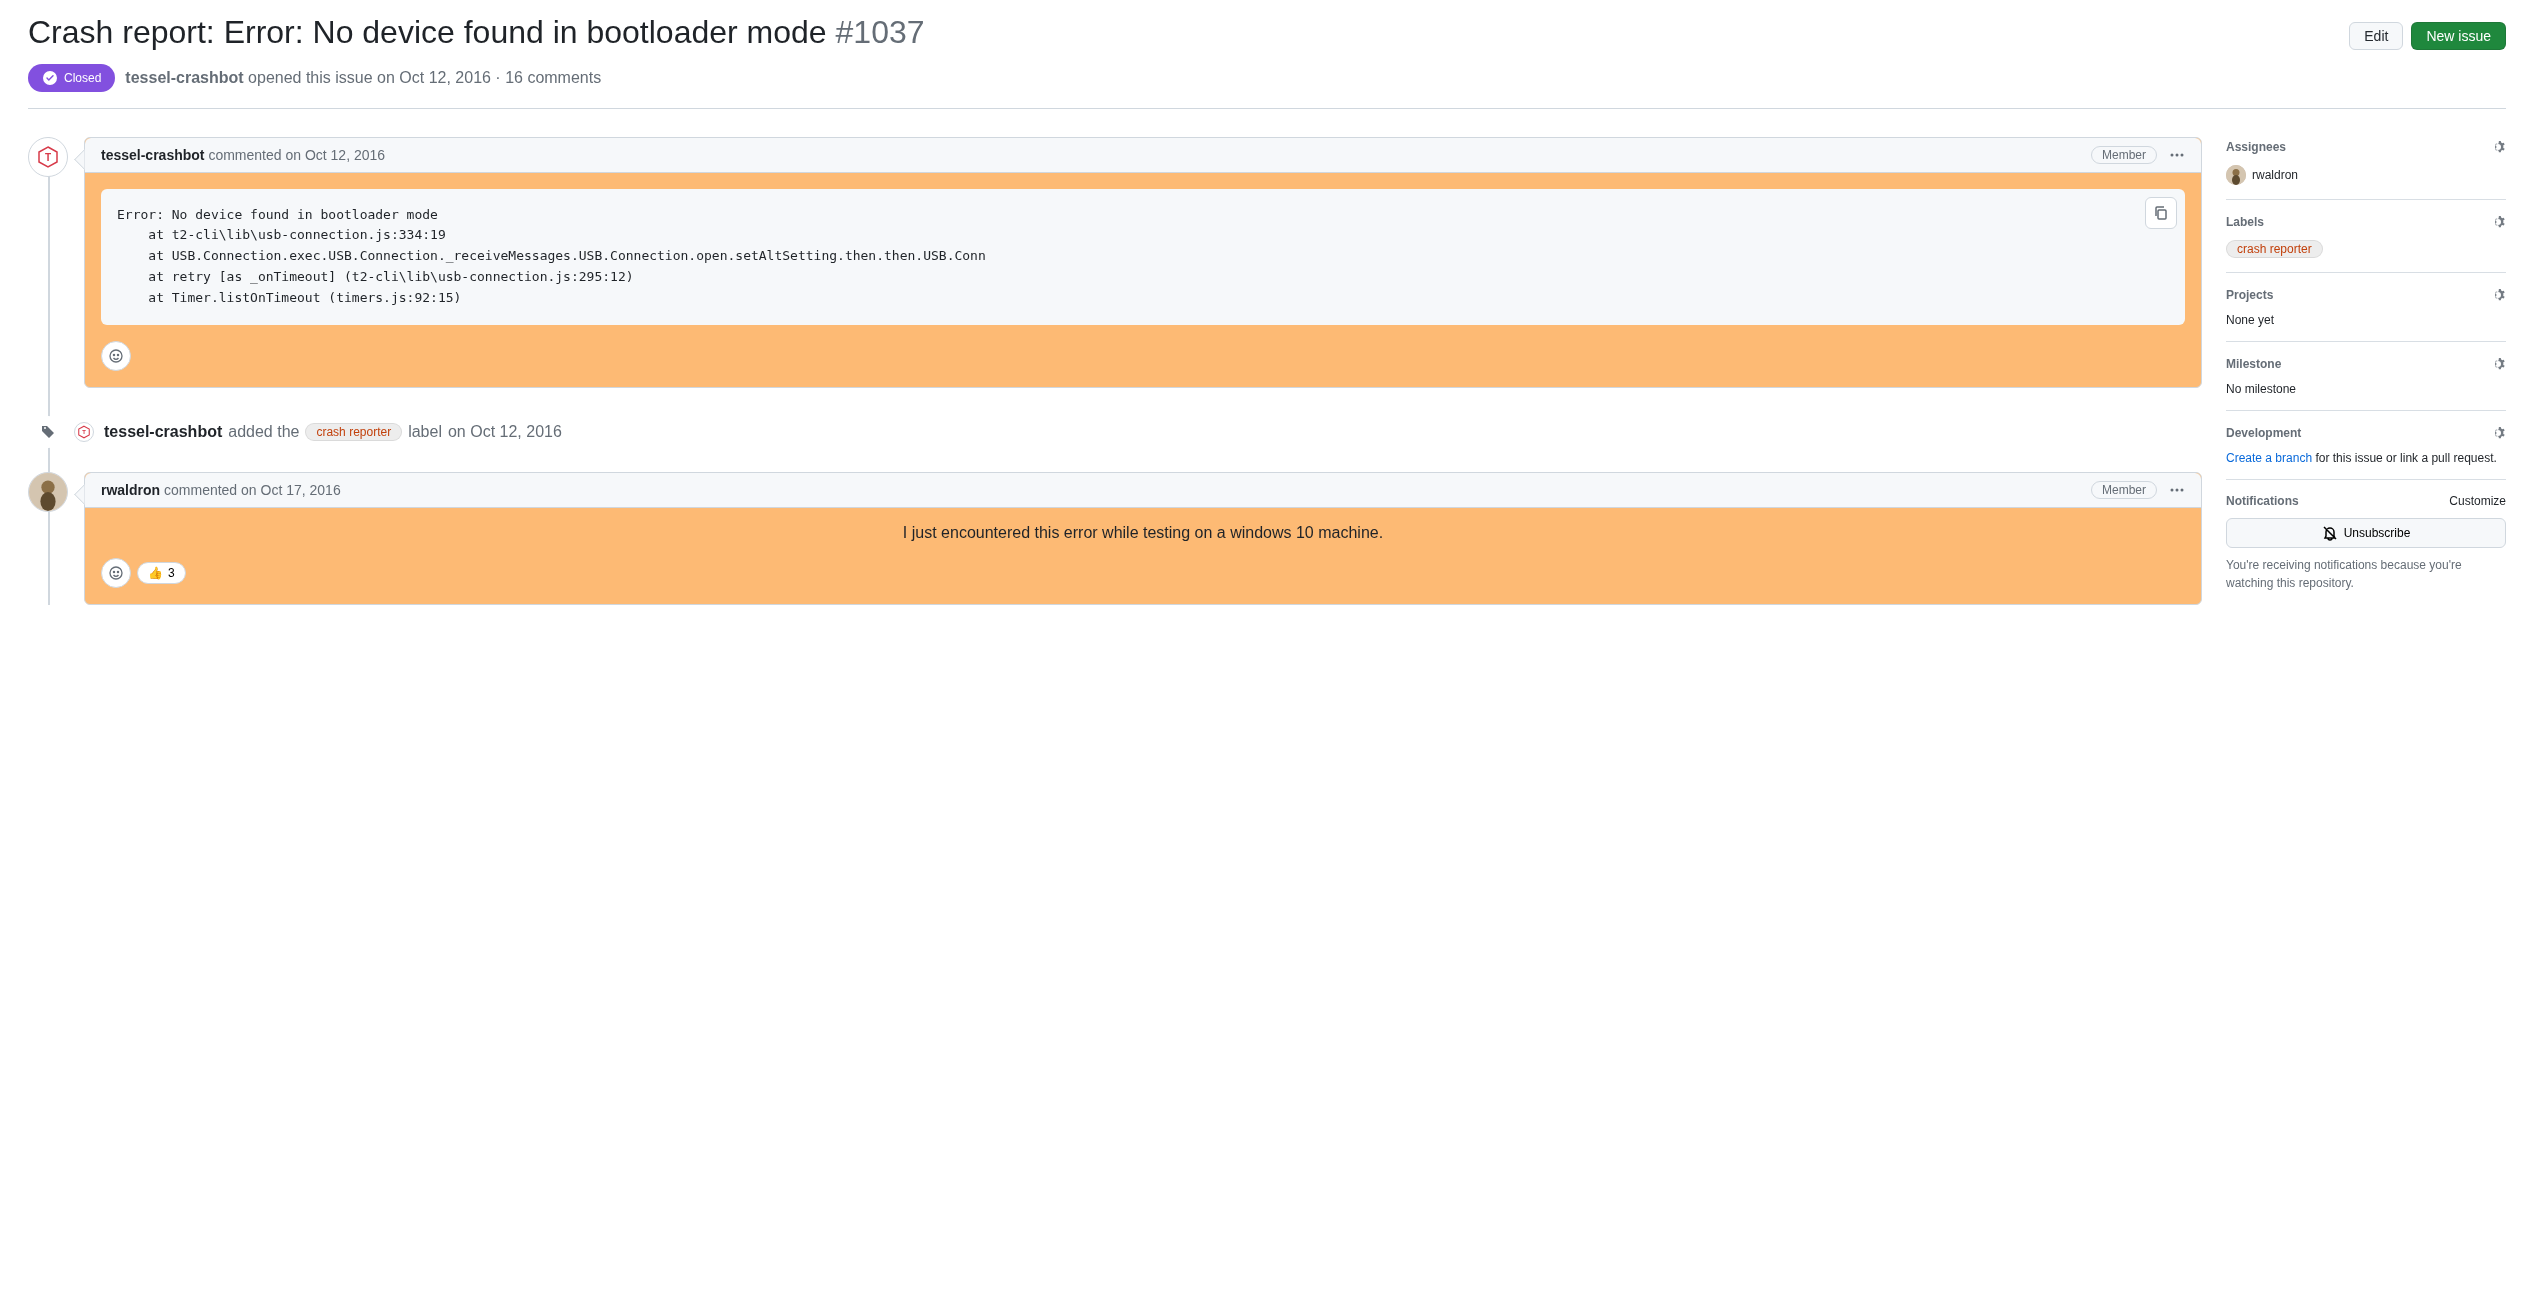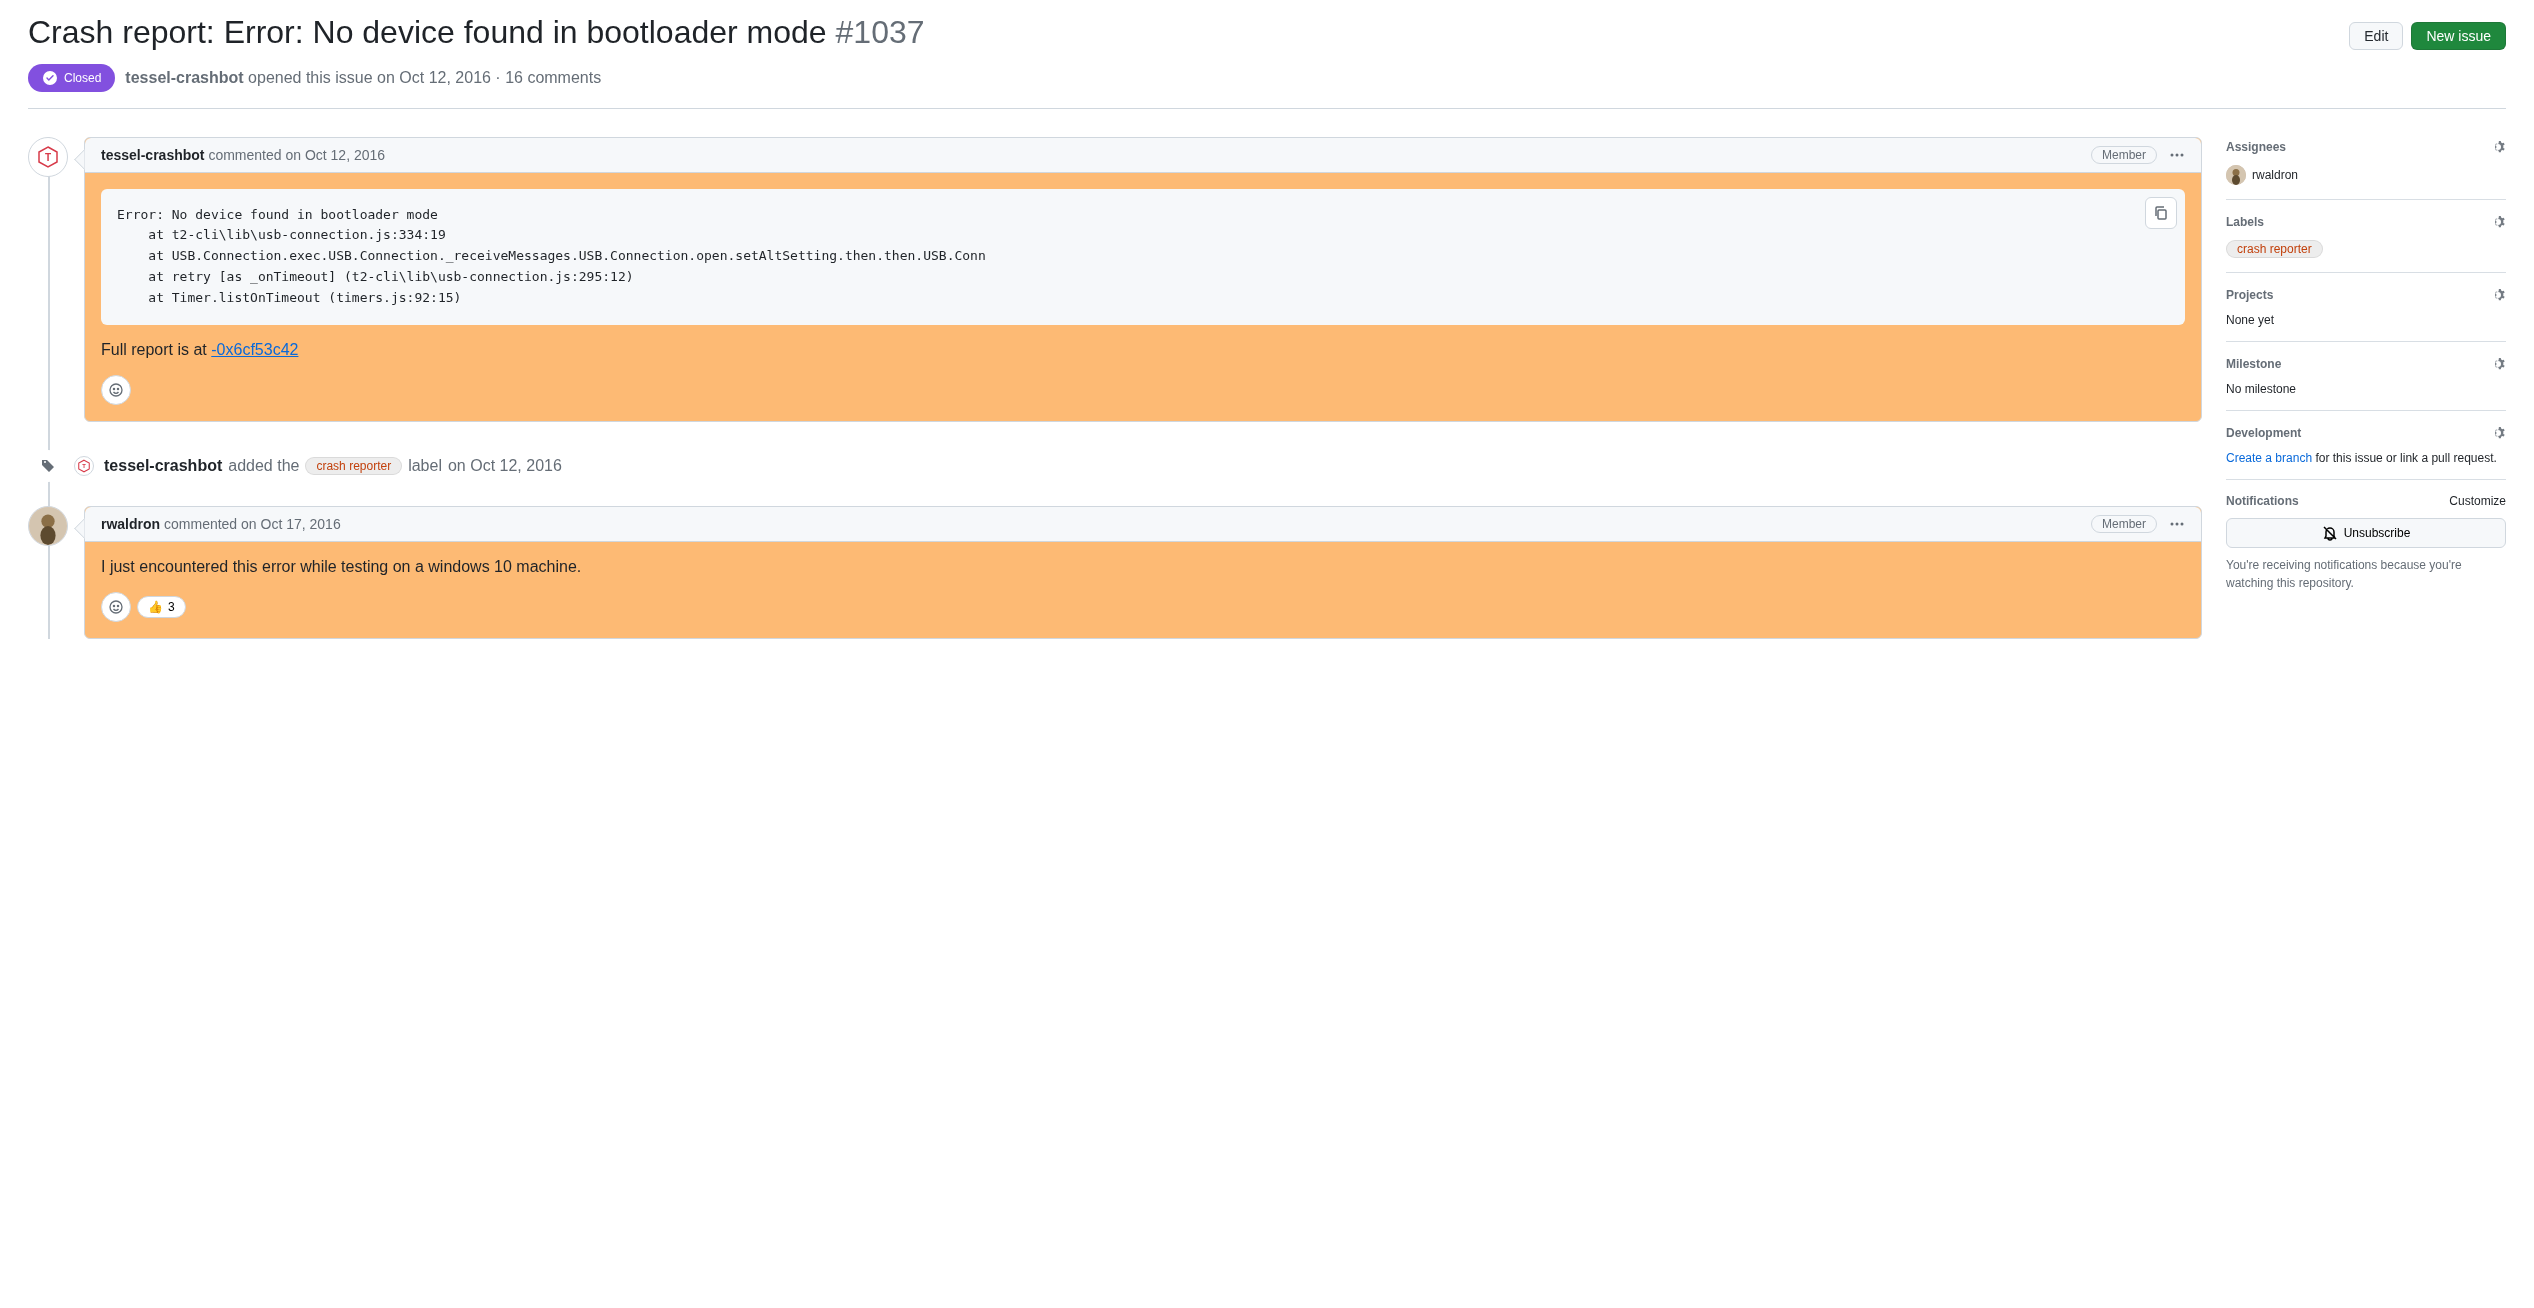--- a/index.html
+++ b/index.html
@@ -126,23 +126,20 @@
           </div>
           <div class="comment-body">
             <div class="code-block"><span style="white-space:pre;">Error: No device found in bootloader mode
     at t2-cli\lib\usb-connection.js:334:19
     at USB.Connection.exec.USB.Connection._receiveMessages.USB.Connection.open.setAltSetting.then.then.USB.Conn
     at retry [as _onTimeout] (t2-cli\lib\usb-connection.js:295:12)
     at Timer.listOnTimeout (timers.js:92:15)</span><button class="copy-btn"><svg width="16" height="16" viewBox="0 0 16 16" fill="none" stroke="currentColor" stroke-width="1.5">
                     <rect x="5" y="5" width="8" height="9" rx="1"></rect>
                     <path d="M3 11V3a1 1 0 011-1h7"></path>
                   </svg></button></div>
-            <p class="comment-text">
-              <span>Full report is at </span><a>-0x6cf53c42</a>
-            </p>
             <div class="reactions">
               <button class="react-add">
                 <svg width="16" height="16" viewBox="0 0 16 16" fill="none" stroke="currentColor" stroke-width="1.3">
                     <circle cx="8" cy="8" r="6"></circle>
                     <circle cx="6" cy="7" r=".6" fill="currentColor"></circle>
                     <circle cx="10" cy="7" r=".6" fill="currentColor"></circle>
                     <path d="M5.5 10c.7.9 1.6 1.4 2.5 1.4s1.8-.5 2.5-1.4"></path>
                   </svg>
               </button>
             </div>
@@ -191,21 +188,21 @@
               <span class="kebab-icon">
                 <svg width="16" height="16" viewBox="0 0 16 16" fill="currentColor">
                     <circle cx="3" cy="8" r="1.5"></circle>
                     <circle cx="8" cy="8" r="1.5"></circle>
                     <circle cx="13" cy="8" r="1.5"></circle>
                   </svg>
               </span>
             </div>
           </div>
           <div class="comment-body">
-            <p class="comment-text" style="margin-top:0;">I just encountered this error while testing on a windows 10 machine.</p>
+            <p class="comment-text" style="margin-top:0;text-align:center;">I just encountered this error while testing on a windows 10 machine.</p>
             <div class="reactions">
               <button class="react-add">
                 <svg width="16" height="16" viewBox="0 0 16 16" fill="none" stroke="currentColor" stroke-width="1.3">
                     <circle cx="8" cy="8" r="6"></circle>
                     <circle cx="6" cy="7" r=".6" fill="currentColor"></circle>
                     <circle cx="10" cy="7" r=".6" fill="currentColor"></circle>
                     <path d="M5.5 10c.7.9 1.6 1.4 2.5 1.4s1.8-.5 2.5-1.4"></path>
                   </svg>
               </button>
               <button class="react-pill">

